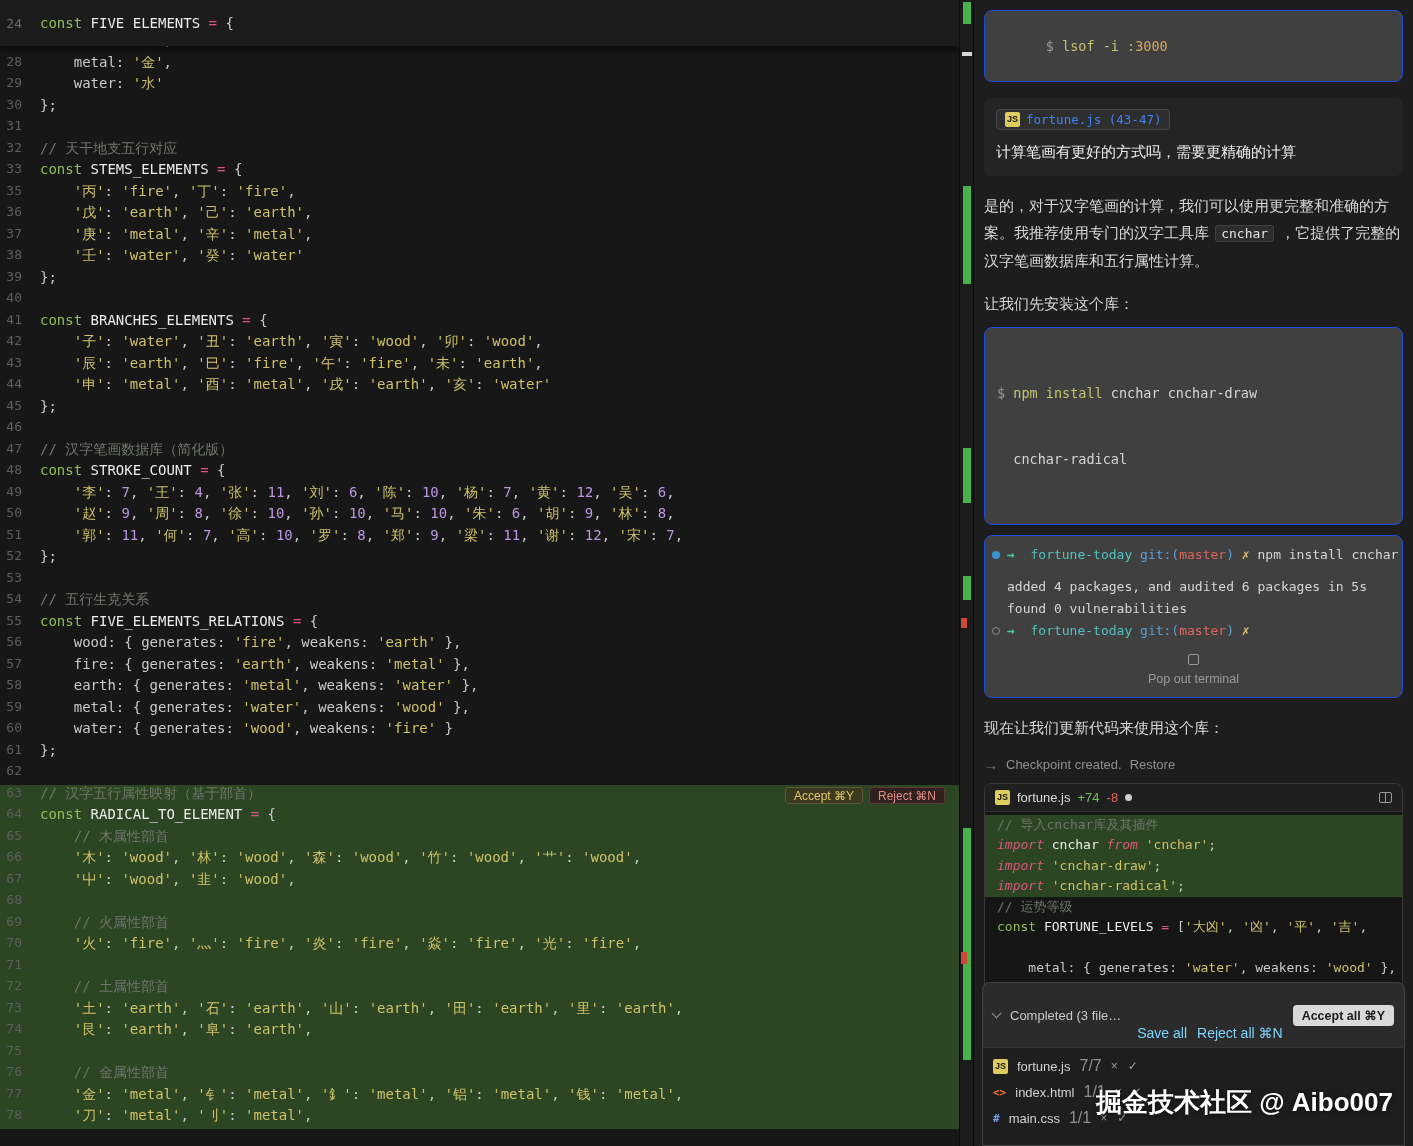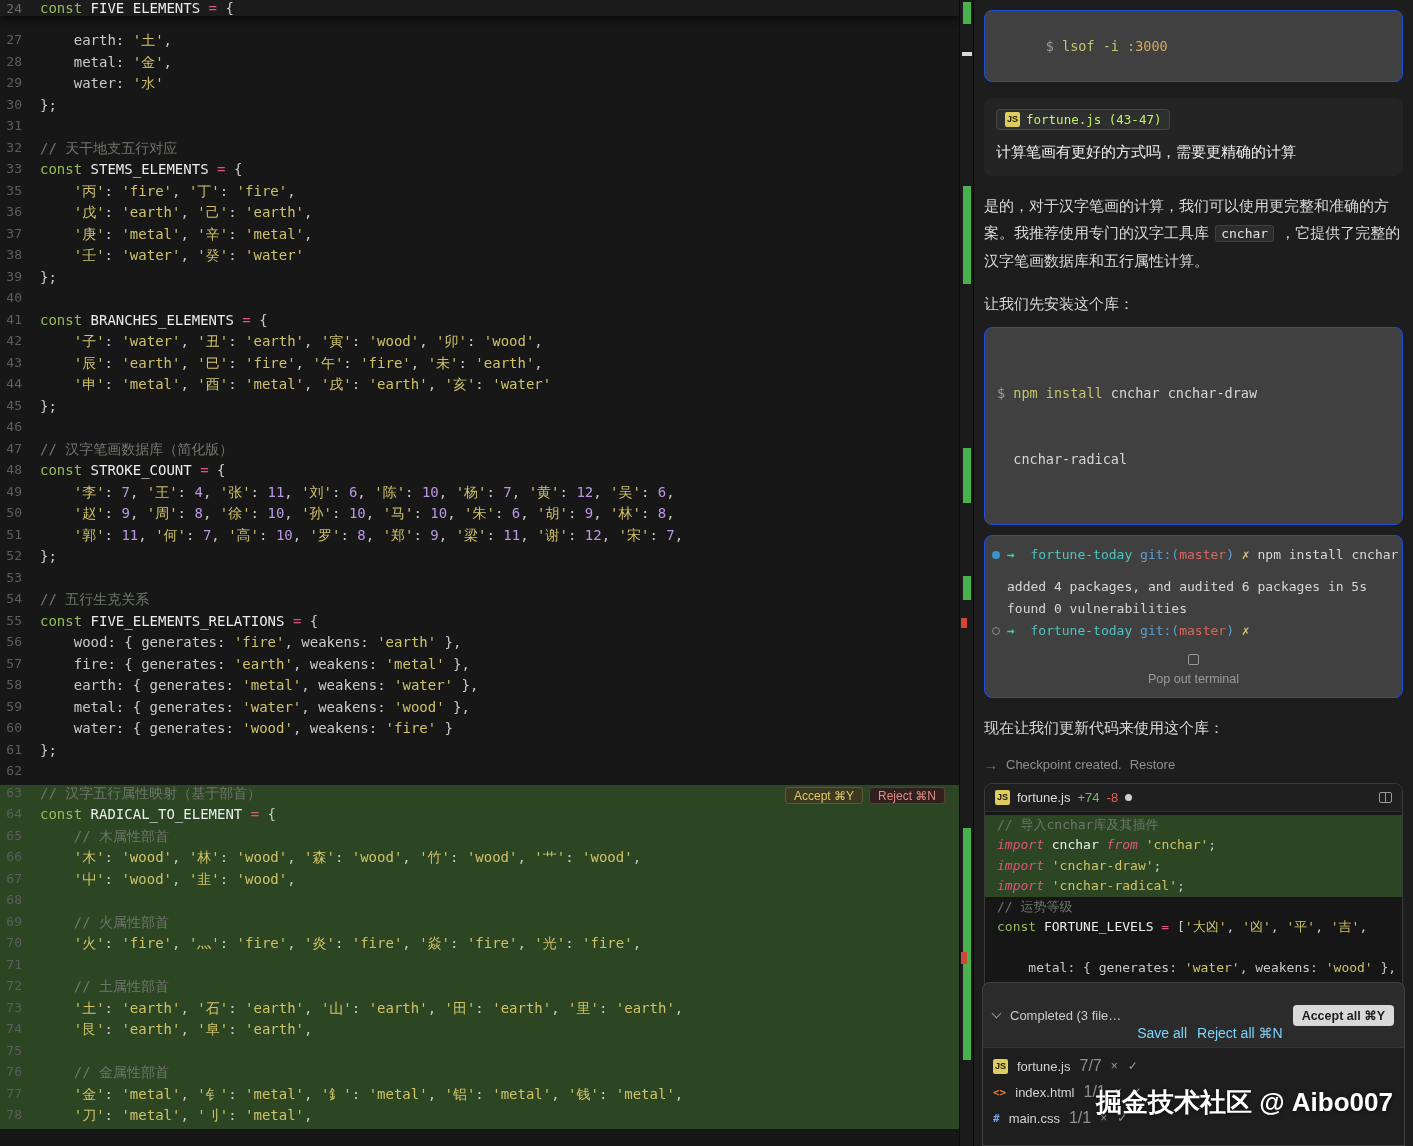--- a/index.html
+++ b/index.html
@@ -8,21 +8,21 @@
   .app { position:relative; display:flex; width:1413px; height:1146px; }
 
   
   .editor { flex:1; min-width:0; position:relative; background:#171717; overflow:hidden; }
   .elines { position:absolute; top:32px; left:0; right:0; }
   .eline { position:relative; display:flex; height:21.5px; line-height:21.5px;
            font:14px "DejaVu Sans Mono", monospace; white-space:pre; }
   .eline.add { background:#2c4522; }
   .ln { flex:none; width:40px; text-align:right; padding-right:18px; color:#5e5e5e; font-size:13px; }
   .lc { flex:1; overflow:hidden; }
-  .sticky { position:absolute; top:0; left:0; right:0; height:16px; background:#1c1c1c;
+  .sticky { position:absolute; top:0; left:0; right:0; height:46px; background:#1c1c1c;
             box-shadow:0 3px 7px rgba(0,0,0,.6); display:flex; align-items:center;
             font:14px "DejaVu Sans Mono", monospace; white-space:pre; z-index:5; }
   .sticky .ln { width:40px; text-align:right; padding-right:18px; color:#6a6a6a; font-size:13px; }
 
   .tk-k  { color:#94bd5a; }
   .tk-ik { color:#e0557f; font-style:italic; }
   .tk-i  { color:#ececec; }
   .tk-o  { color:#e0557f; }
   .tk-s  { color:#cfc269; }
   .tk-n  { color:#bb97e3; }
@@ -55,21 +55,21 @@
   .tk-cmd { color:#c2c46e; }
   .tk-arg { color:#d3a95f; }
   .tk-pl  { color:#d6d6d6; }
 
   .user-block { margin-top:16px; background:#242424; border-radius:8px; padding:10px 12px 12px; }
   .chip { display:inline-flex; align-items:center; gap:6px; background:#2e2e2e; border:1px solid #474747;
           border-radius:4px; padding:2px 8px; }
   .badge-js { flex:none; width:15px; height:15px; background:#dfcc5f; color:#20200f;
               font:700 9px "Liberation Sans", sans-serif; display:inline-flex; align-items:center;
               justify-content:center; border-radius:2px; }
-  .chip-label { font:12.5px "DejaVu Sans Mono", monospace; color:#bef264; }
+  .chip-label { font:12.5px "DejaVu Sans Mono", monospace; color:#3b82f6; }
   .user-text { margin-top:10px; color:#ededed; font-size:15px; line-height:24px; }
 
   .para { margin-top:16px; font-size:15px; line-height:27px; color:#d8d8d8; }
   .tk-t { color:inherit; }
   .tk-code { font-family:"DejaVu Sans Mono", monospace; font-size:13px; color:#e3e3e3;
              background:#2c2c2c; border:1px solid #404040; border-radius:3px; padding:0 5px; margin:0 2px; }
 
   .codeblock { margin-top:10px; padding:10px 12px; font:13.5px "DejaVu Sans Mono", monospace;
                line-height:22px; white-space:pre; overflow:hidden; }
 

